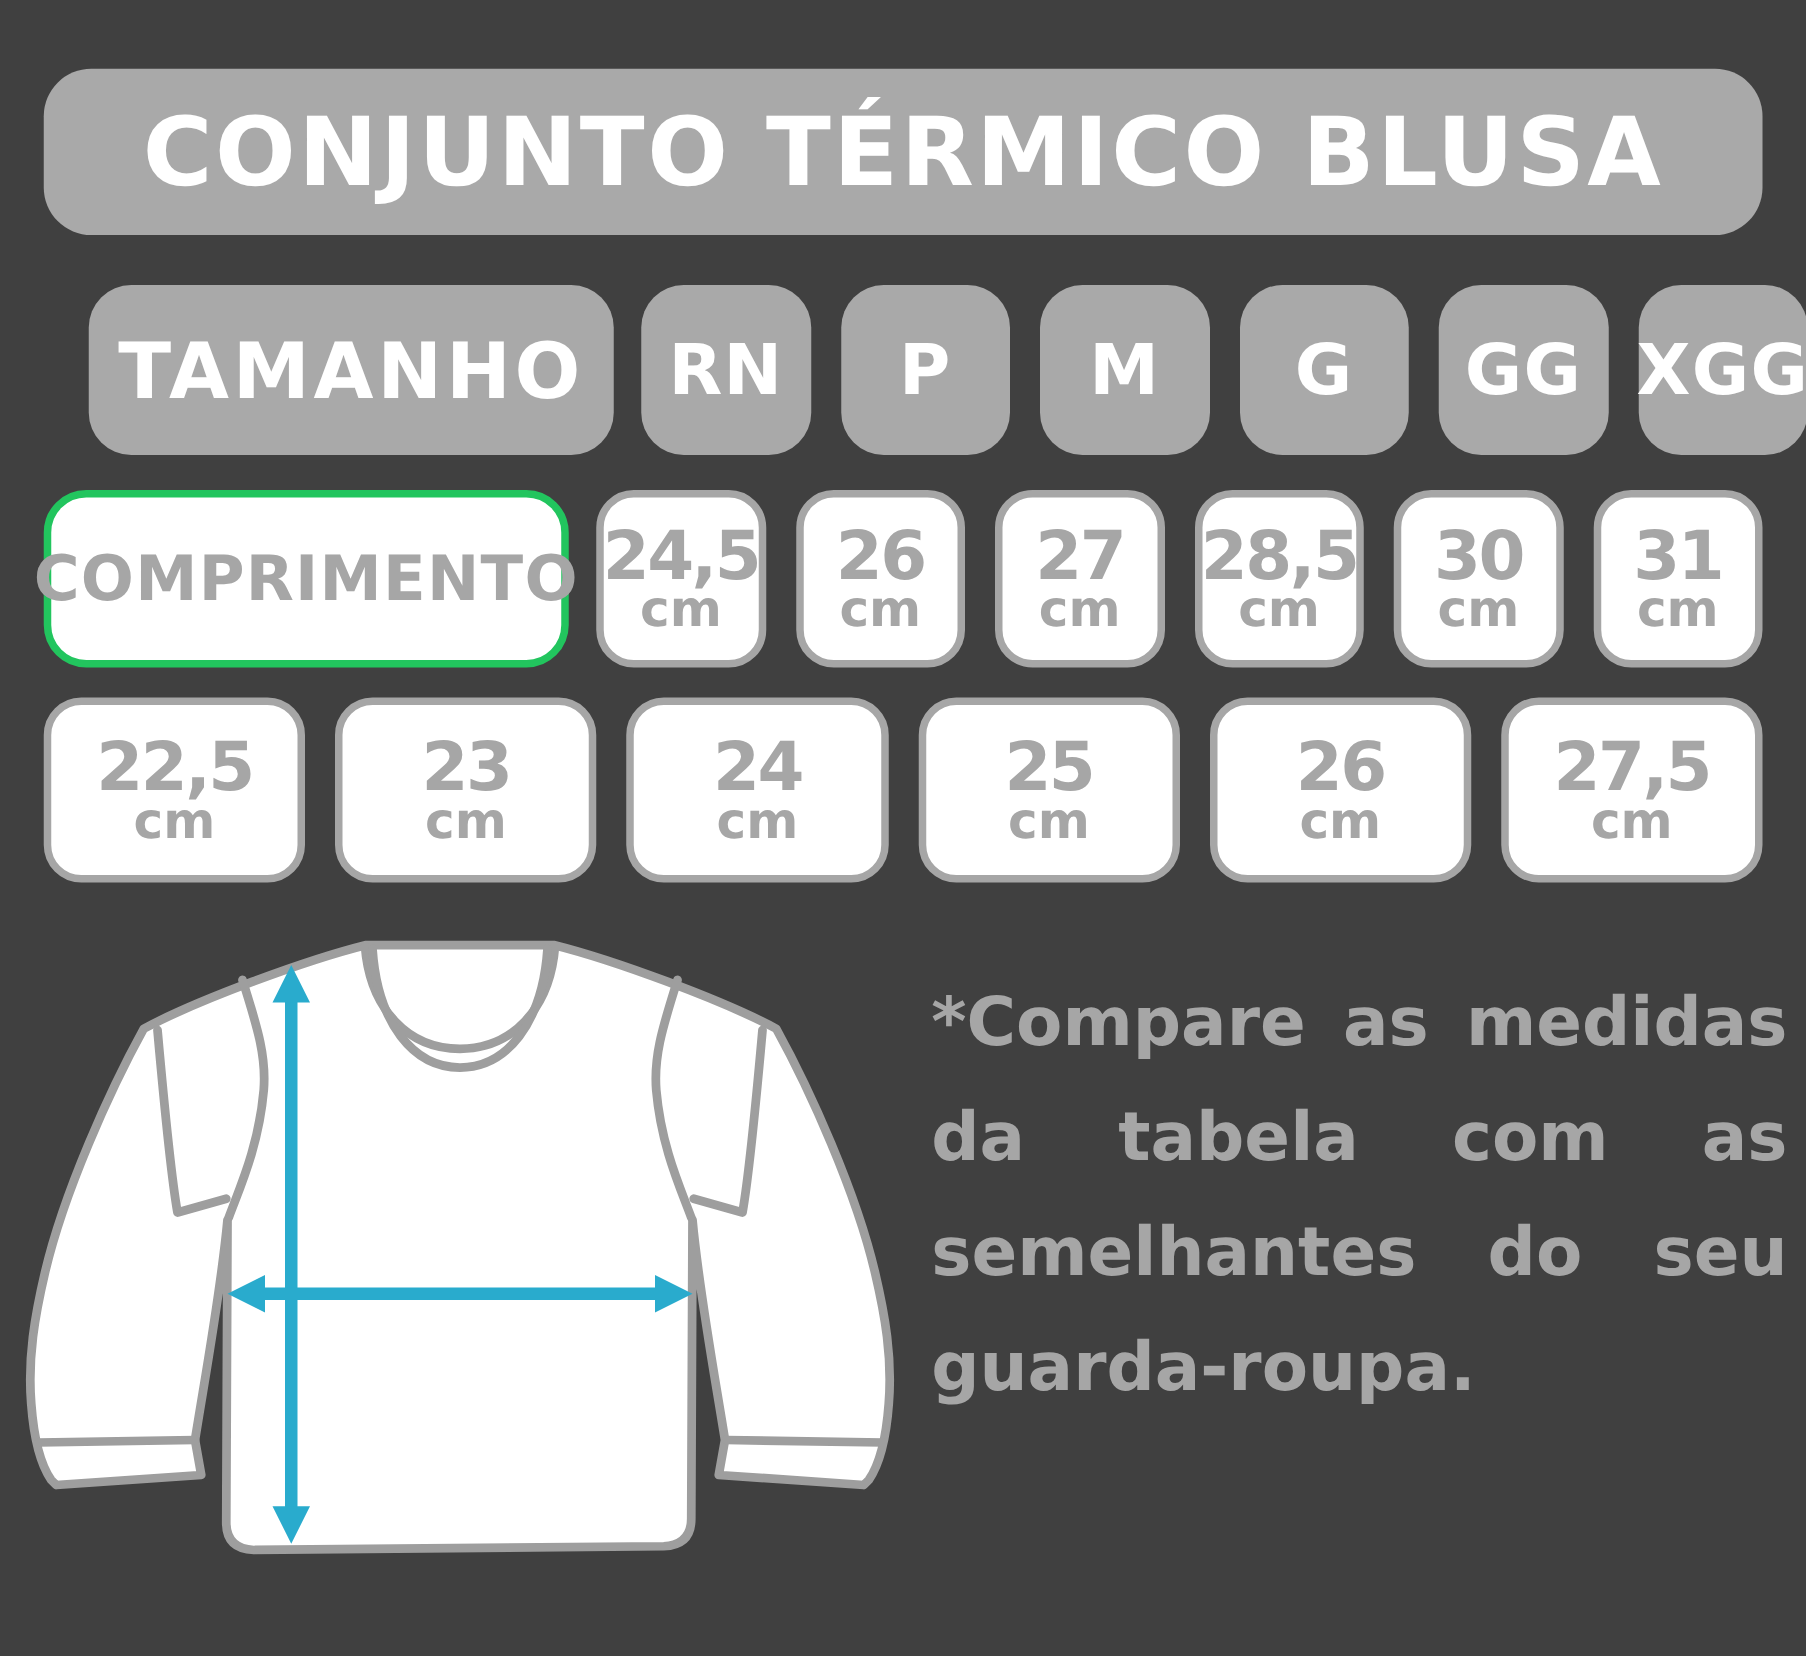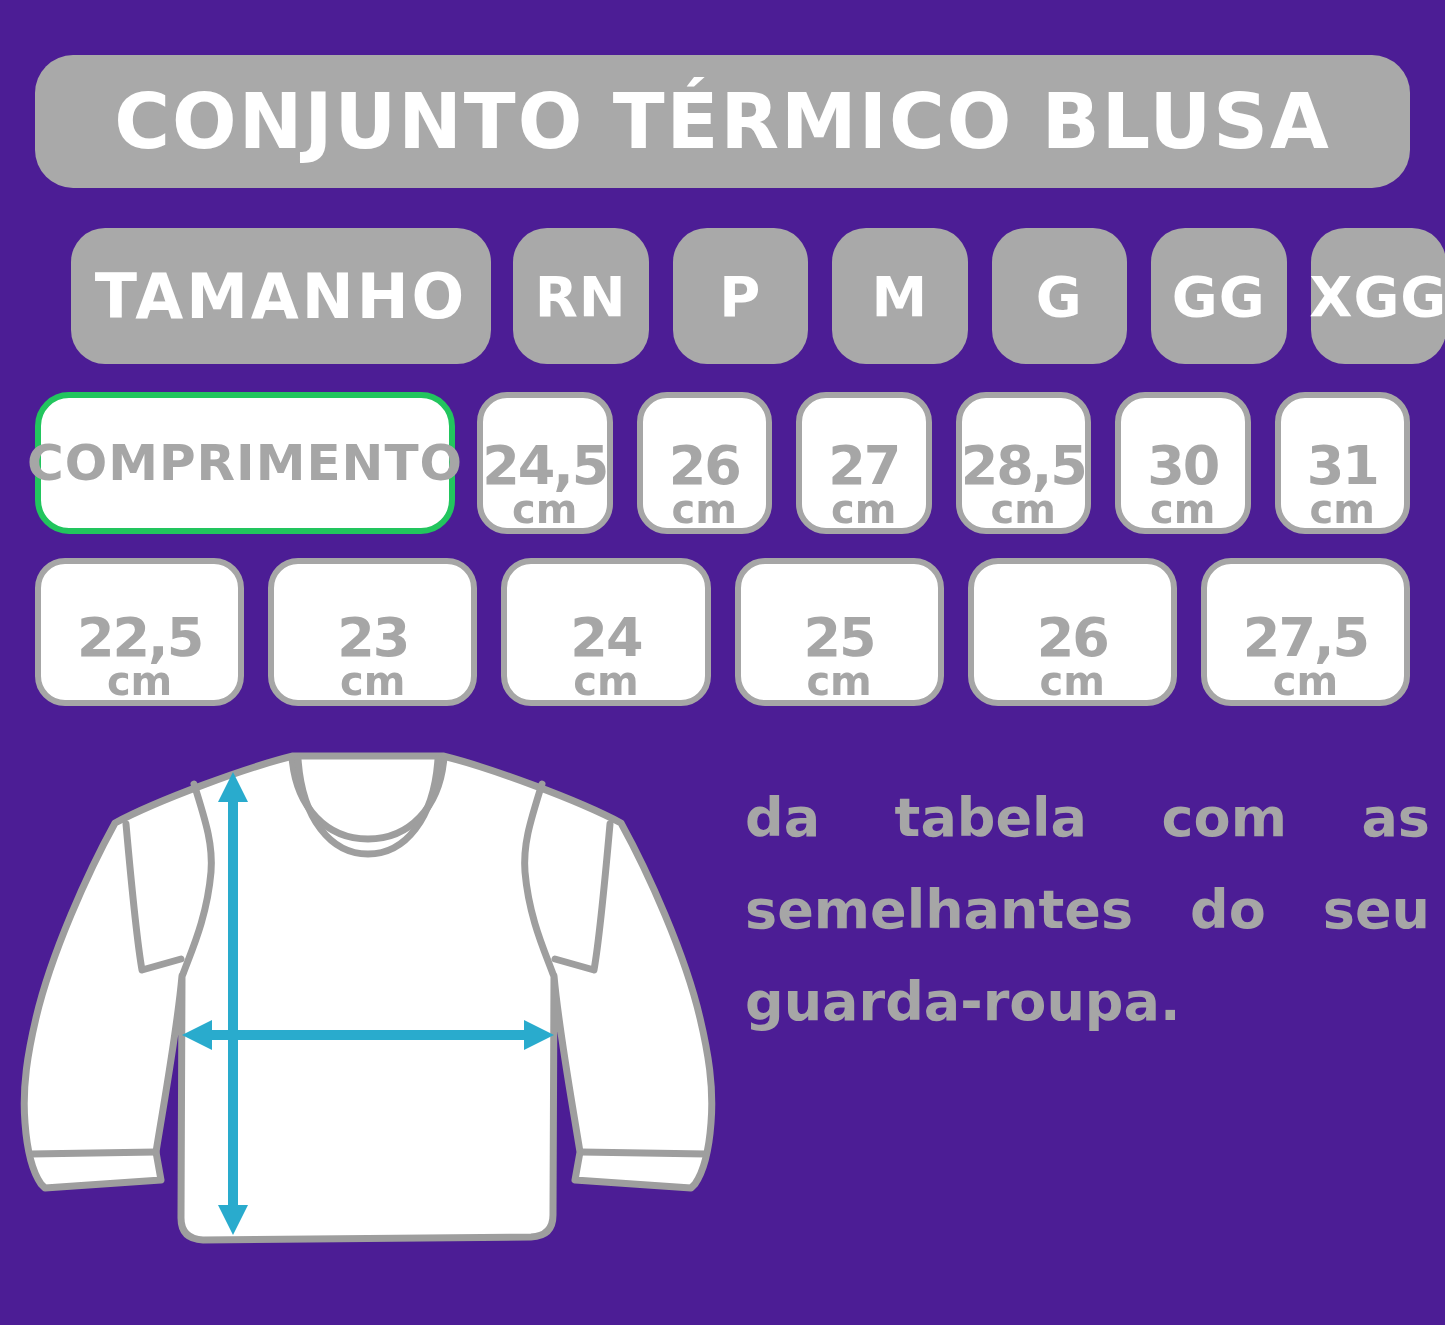--- a/index.html
+++ b/index.html
@@ -1,19 +1,19 @@
 <!DOCTYPE html>
 <html><head>
 <meta charset="utf-8">
 <style>
   html,body{margin:0;padding:0;background:#ffffff;}
   .sheet{
     position:relative;
     width:1445px;height:1325px;
-    background:#4c1d95;
+    background:#404040;
     overflow:hidden;
     font-family:"DejaVu Sans","Liberation Sans",sans-serif;
     font-weight:bold;
     -webkit-font-smoothing:antialiased;
   }
   
   .title-bar{
     position:absolute;left:35px;top:55px;width:1375px;height:133px;
     background:#a9a9a9;border-radius:38px;
     display:flex;align-items:center;justify-content:center;
@@ -37,21 +37,21 @@
   .measure-row-2{top:558px;height:148px;}
   .outline-box{
     background:#ffffff;border:6px solid #22c55e;border-radius:34px;
     color:#a6a6a6;display:flex;align-items:center;justify-content:center;
     box-sizing:border-box;white-space:nowrap;
   }
   .measure-row-1 .rowlabel,.measure-row-2 .rowlabel{font-size:50px;letter-spacing:1px;}
   .value-box{
     background:#ffffff;border:6px solid #a6a6a6;border-radius:30px;
     color:#a6a6a6;display:flex;flex-direction:column;
-    align-items:center;justify-content:flex-end;
+    align-items:center;justify-content:center;
     box-sizing:border-box;overflow:hidden;
   }
   .value-box .num{font-size:54px;line-height:52px;letter-spacing:-2px;white-space:nowrap;}
   .value-box .unit{font-size:40px;line-height:38px;margin-top:-2px;}
 
   
   .note{
     position:absolute;left:745px;top:772px;width:685px;
     color:#a6a6a6;font-size:54px;line-height:92px;
   }
@@ -185,18 +185,19 @@
     </g>
 
     <g>
       <line class="arrow-shaft" x1="178" y1="295" x2="498" y2="295"></line>
       <polygon class="arrow-head" points="152,295 182,280 182,310"></polygon>
       <polygon class="arrow-head" points="524,295 494,280 494,310"></polygon>
     </g>
   </svg>
 
   <div class="note">
+    <div class="note-line">*Compare as medidas</div>
     <div class="note-line">da tabela com as</div>
     <div class="note-line">semelhantes do seu</div>
     <div class="note-line last">guarda-roupa.</div>
   </div>
 
 </div>
 
 </body></html>

